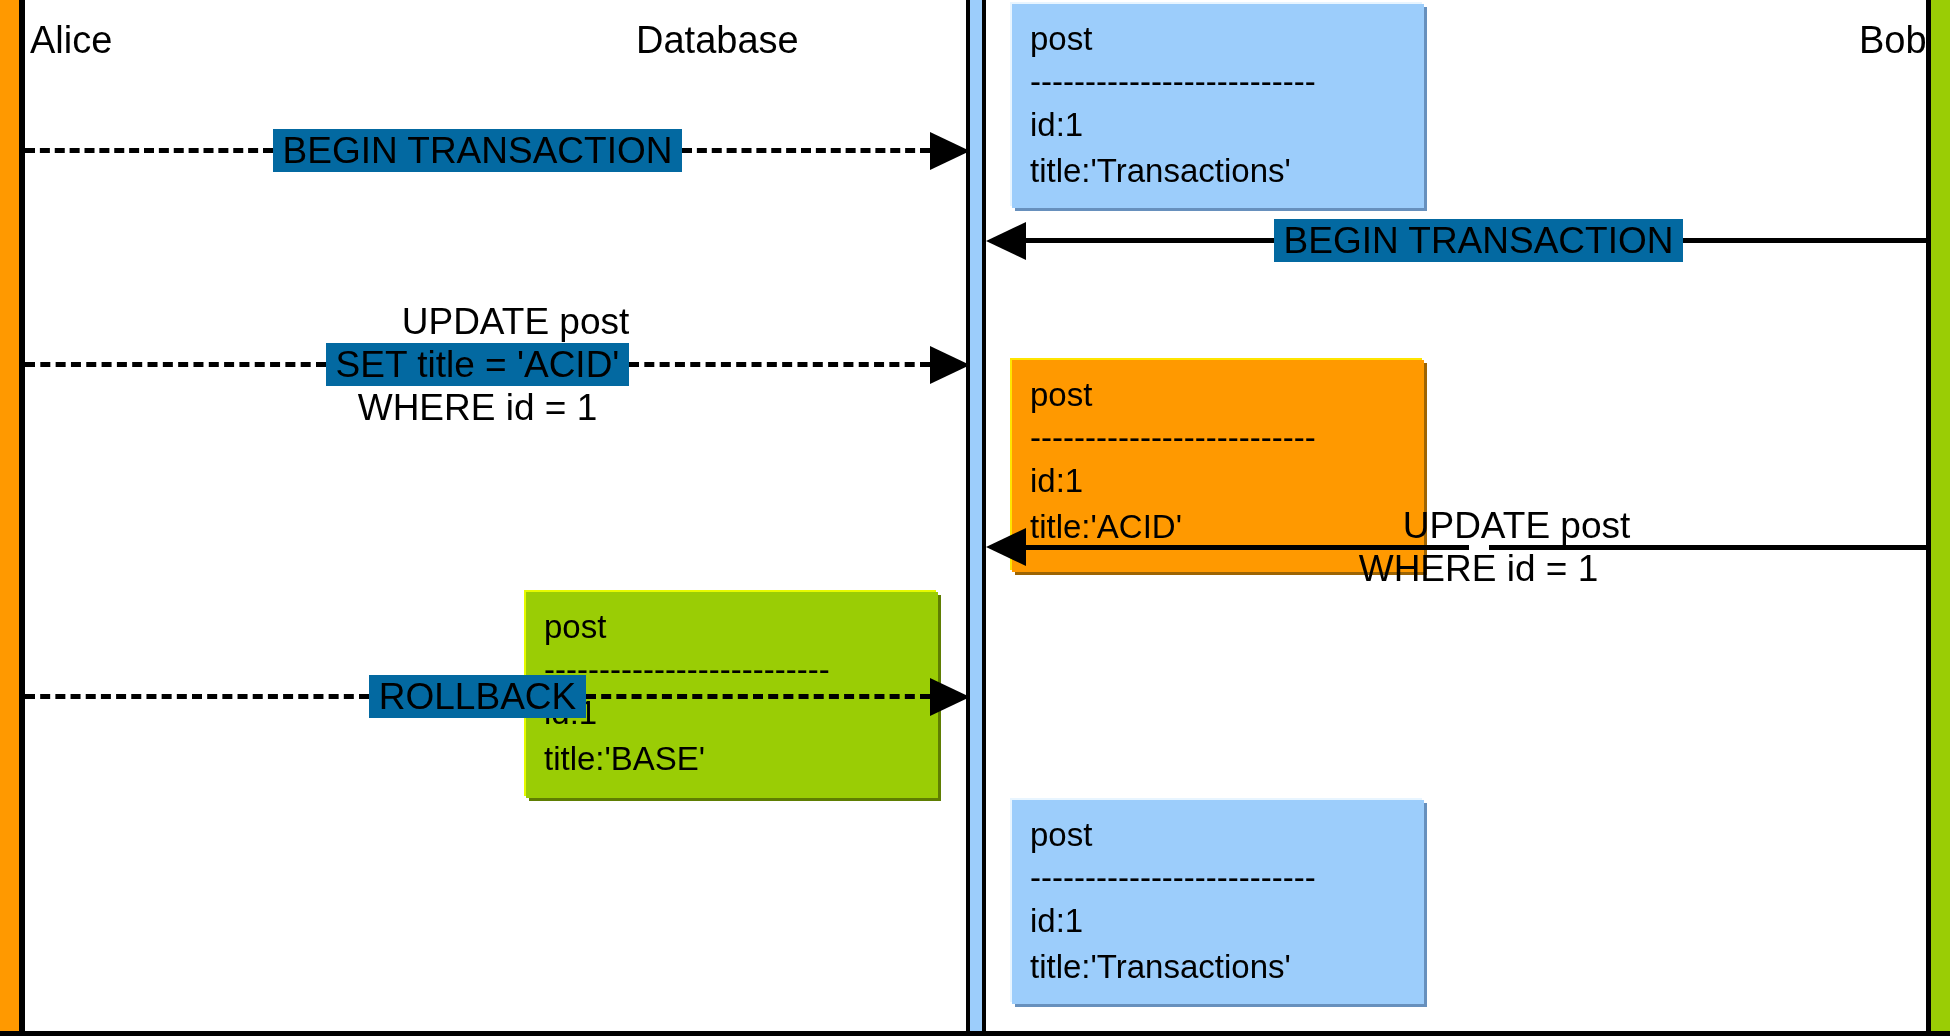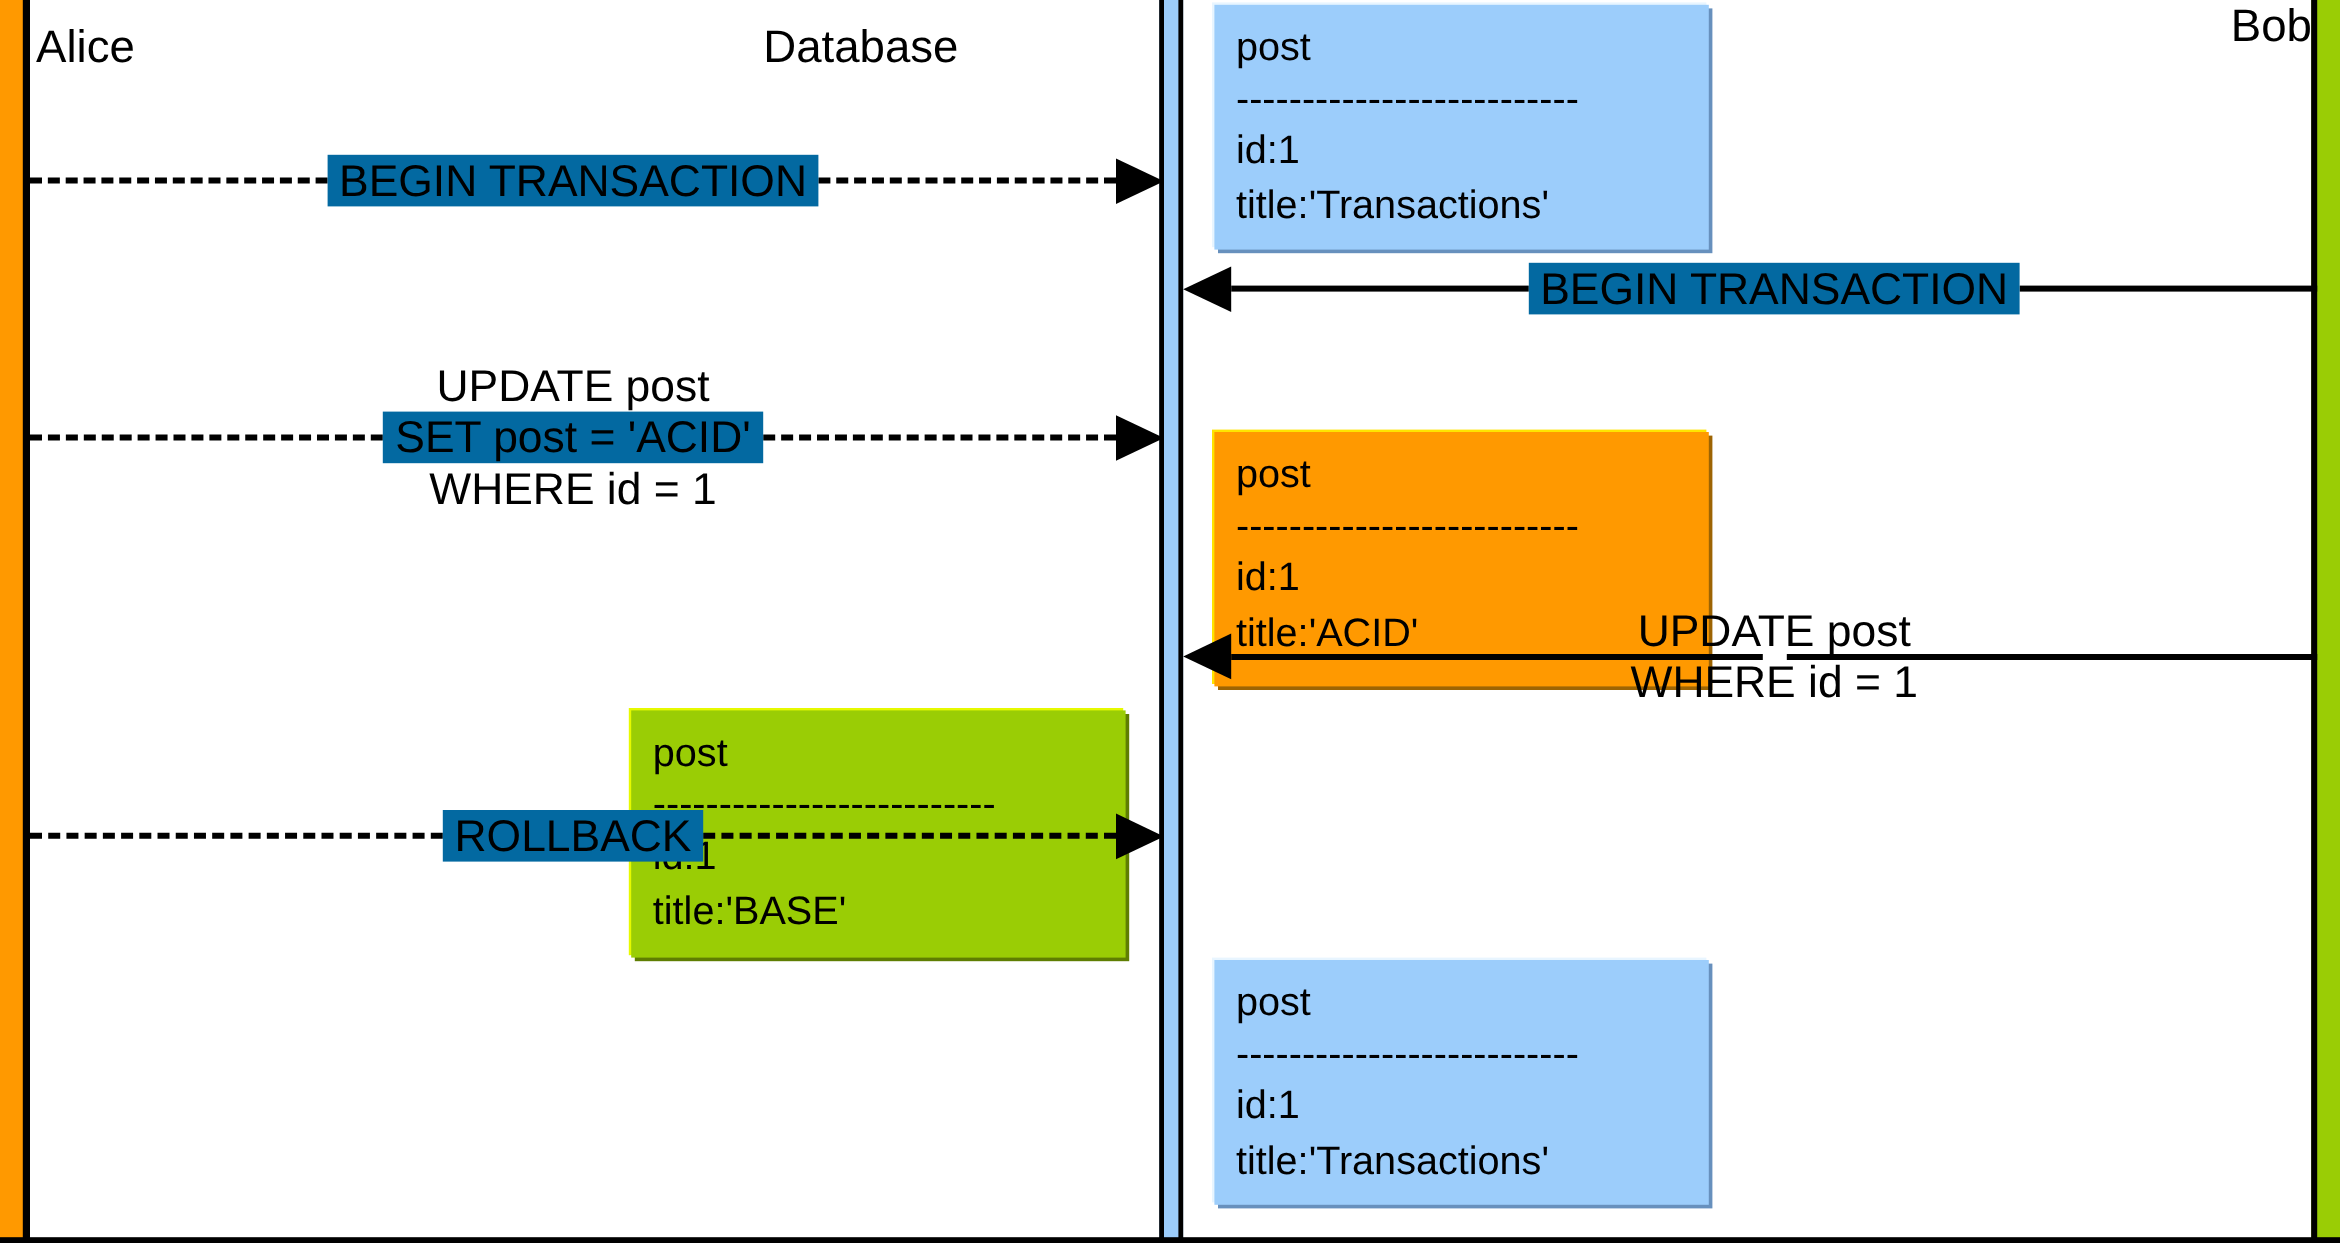--- a/index.html
+++ b/index.html
@@ -56,21 +56,21 @@
 
   
   .actor-label {
     position: absolute;
     font-size: 38px;
     line-height: 44px;
     white-space: nowrap;
   }
   .actor-alice { left: 30px;  top: 18px; }
   .actor-db    { left: 636px; top: 18px; }
-  .actor-bob   { left: 1859px; top: 0; }
+  .actor-bob   { left: 1859px; top: 18px; }
 
   
   .note-box {
     position: absolute;
     box-sizing: border-box;
     padding: 12px 18px 4px 18px;
     font-size: 33px;
     line-height: 46px;
   }
   .note-blue {
@@ -133,21 +133,21 @@
     background: #0369a1;
     flex: 0 0 auto;
   }
   .msg-label .above,
   .msg-label .below {
     position: absolute;
     left: 50%;
     transform: translateX(-50%);
     white-space: nowrap;
   }
-  .msg-label .above { bottom: 100%; }
+  .msg-label .above { bottom: 100%; margin-left: 38px; }
   .msg-label .below { top: 100%; }
 
   
   .arrow-right, .arrow-left {
     flex: 0 0 auto;
     width: 0;
     height: 0;
   }
   .arrow-right {
     border-top: 19px solid transparent;
@@ -219,21 +219,21 @@
     <div class="arrow-left"></div>
     <div class="msg-line"></div>
     <div class="msg-label">BEGIN TRANSACTION</div>
     <div class="msg-line"></div>
   </div>
 
   <div class="msg dashed msg-update-alice">
     <div class="msg-line"></div>
     <div class="msg-label">
       <span class="above">UPDATE post</span>
-      <span>SET post = 'ACID'</span>
+      <span>SET title = 'ACID'</span>
       <span class="below">WHERE id = 1</span>
     </div>
     <div class="msg-line"></div>
     <div class="arrow-right"></div>
   </div>
 
   <div class="msg solid msg-update-bob">
     <div class="arrow-left"></div>
     <div class="msg-line"></div>
     <div class="msg-label">

